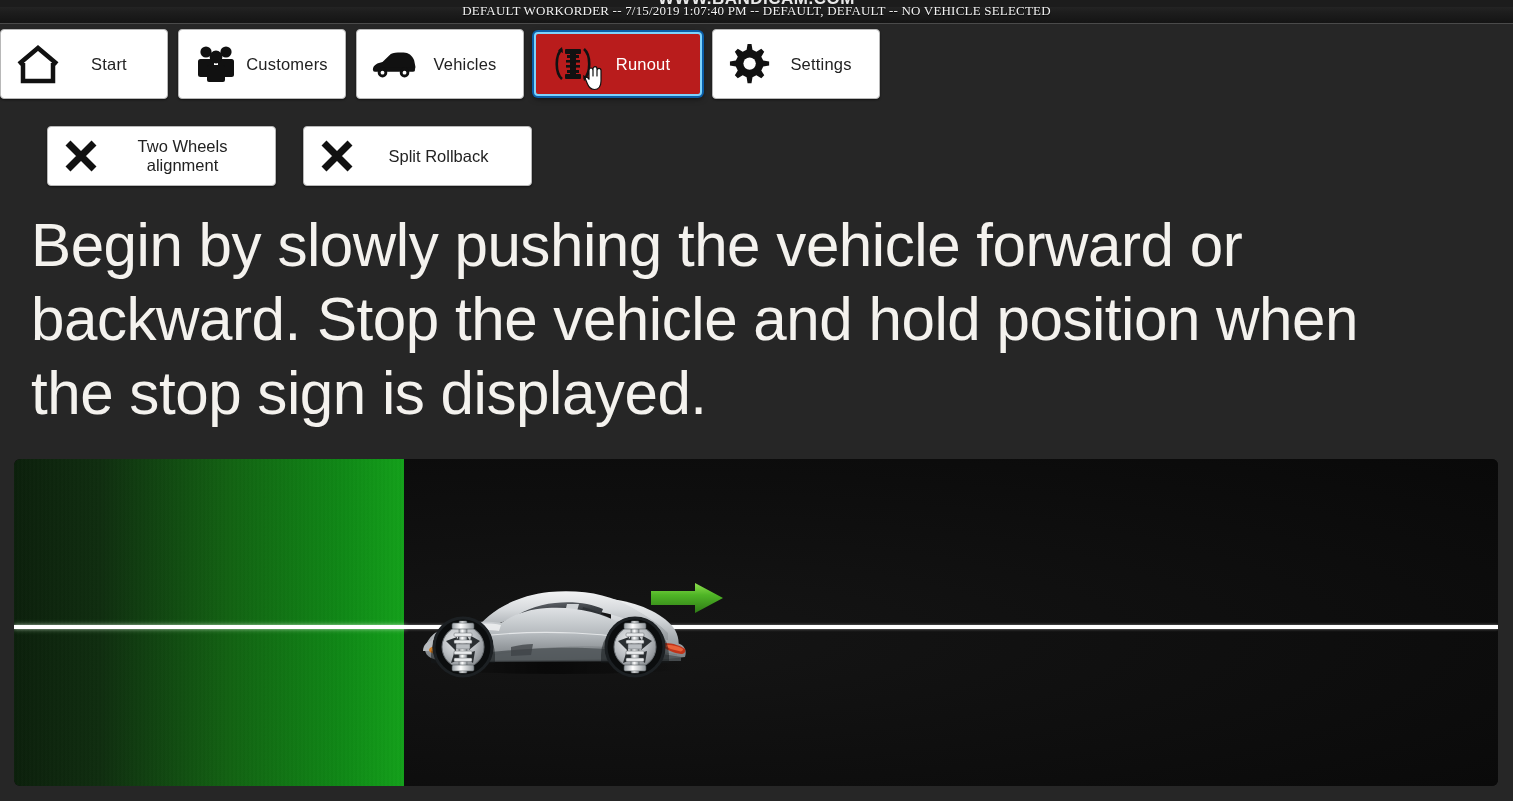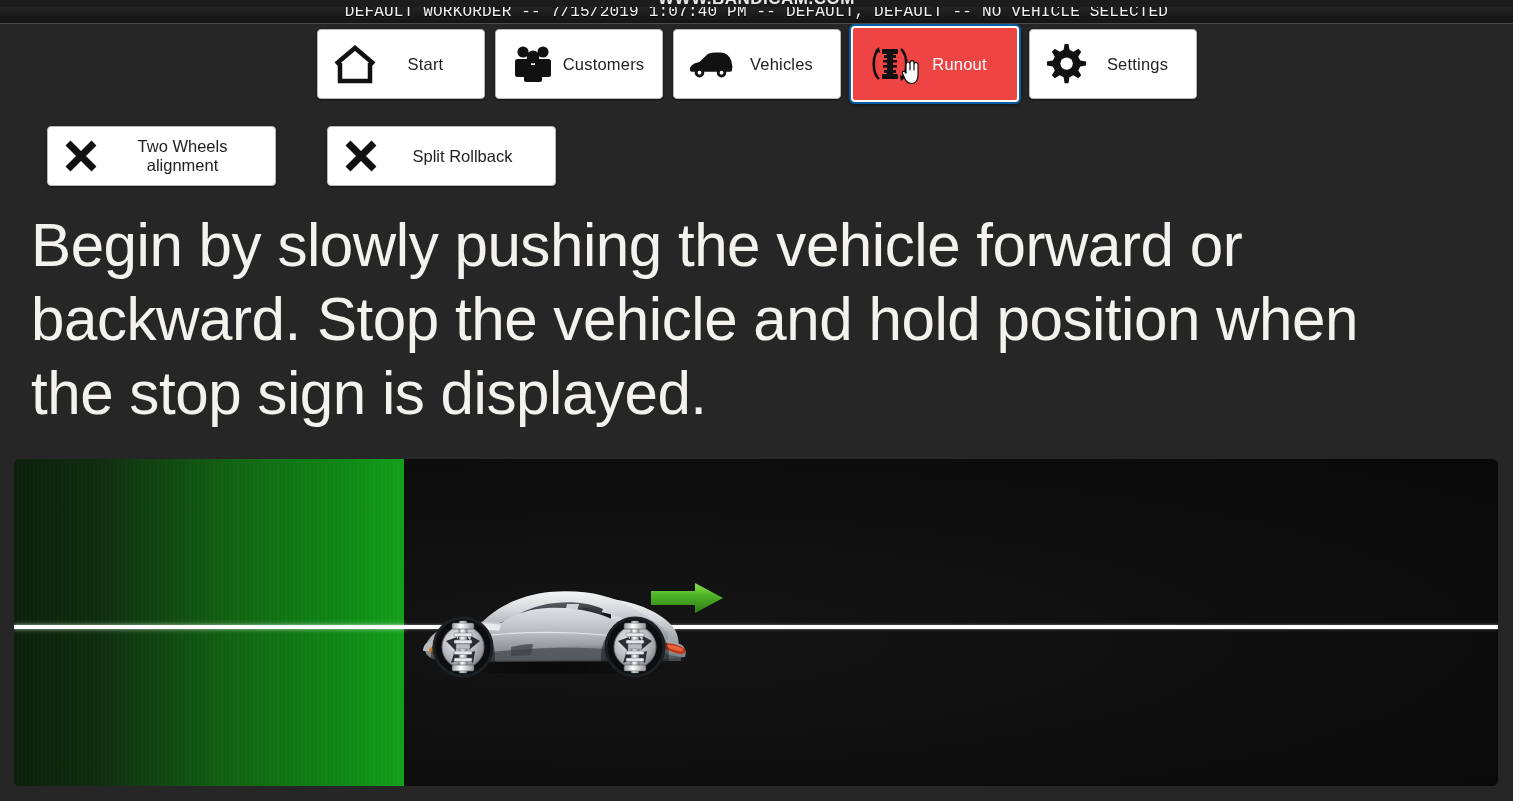--- a/index.html
+++ b/index.html
@@ -50,61 +50,60 @@
     border-bottom: 1px solid #4a4a4a;
     box-sizing: border-box;
     z-index: 4;
   }
   .titlebar-text {
     position: absolute;
     top: 3px;
     left: 0;
     width: 1513px;
     text-align: center;
-    font-family: Liberation Mono, monospace;
-    font-size: 16px;
+    font-family: Liberation Serif, serif;
+    font-size: 13px;
     color: #f2f2f2;
     letter-spacing: 0.2px;
     white-space: nowrap;
     text-shadow: 0 1px 1px #000;
   }
 
   
   .navbar {
     position: absolute;
     top: 25px;
     left: 0;
     width: 1513px;
     height: 78px;
     background: #262626;
     display: flex;
-    justify-content: center;
     align-items: center;
     gap: 10px;
     z-index: 3;
   }
   .navbtn {
     width: 168px;
     height: 70px;
     background: #ffffff;
     border: 1px solid #b8b8b8;
     border-radius: 4px;
     display: flex;
     align-items: center;
     justify-content: flex-start;
     box-sizing: border-box;
     padding: 0 4px 0 14px;
     cursor: pointer;
     box-shadow: 0 1px 2px rgba(0,0,0,0.5);
     position: relative;
   }
   .navbtn.active {
-    background: #ef4444;
-    border: 2px solid #ffffff;
-    height: 76px;
+    background: #b91c1c;
+    border: 2px solid #7dd3fc;
+    height: 64px;
     box-shadow: 0 0 0 2px #0a5ea8, 0 2px 6px rgba(0,0,0,0.7);
   }
   .navbtn .icon {
     width: 46px;
     height: 46px;
     flex: 0 0 46px;
     display: flex;
     align-items: center;
     justify-content: center;
   }
@@ -148,21 +147,21 @@
     border: 1px solid #b8b8b8;
     border-radius: 4px;
     display: flex;
     align-items: center;
     box-sizing: border-box;
     padding: 0 10px 0 14px;
     cursor: pointer;
     box-shadow: 0 1px 2px rgba(0,0,0,0.5);
   }
   .subbtn.w1 { width: 229px; }
-  .subbtn.w2 { width: 229px; margin-left: 24px; }
+  .subbtn.w2 { width: 229px; }
   .subbtn .icon {
     width: 38px;
     height: 38px;
     flex: 0 0 38px;
     display: flex;
     align-items: center;
     justify-content: center;
   }
   .subbtn .label {
     flex: 1;

